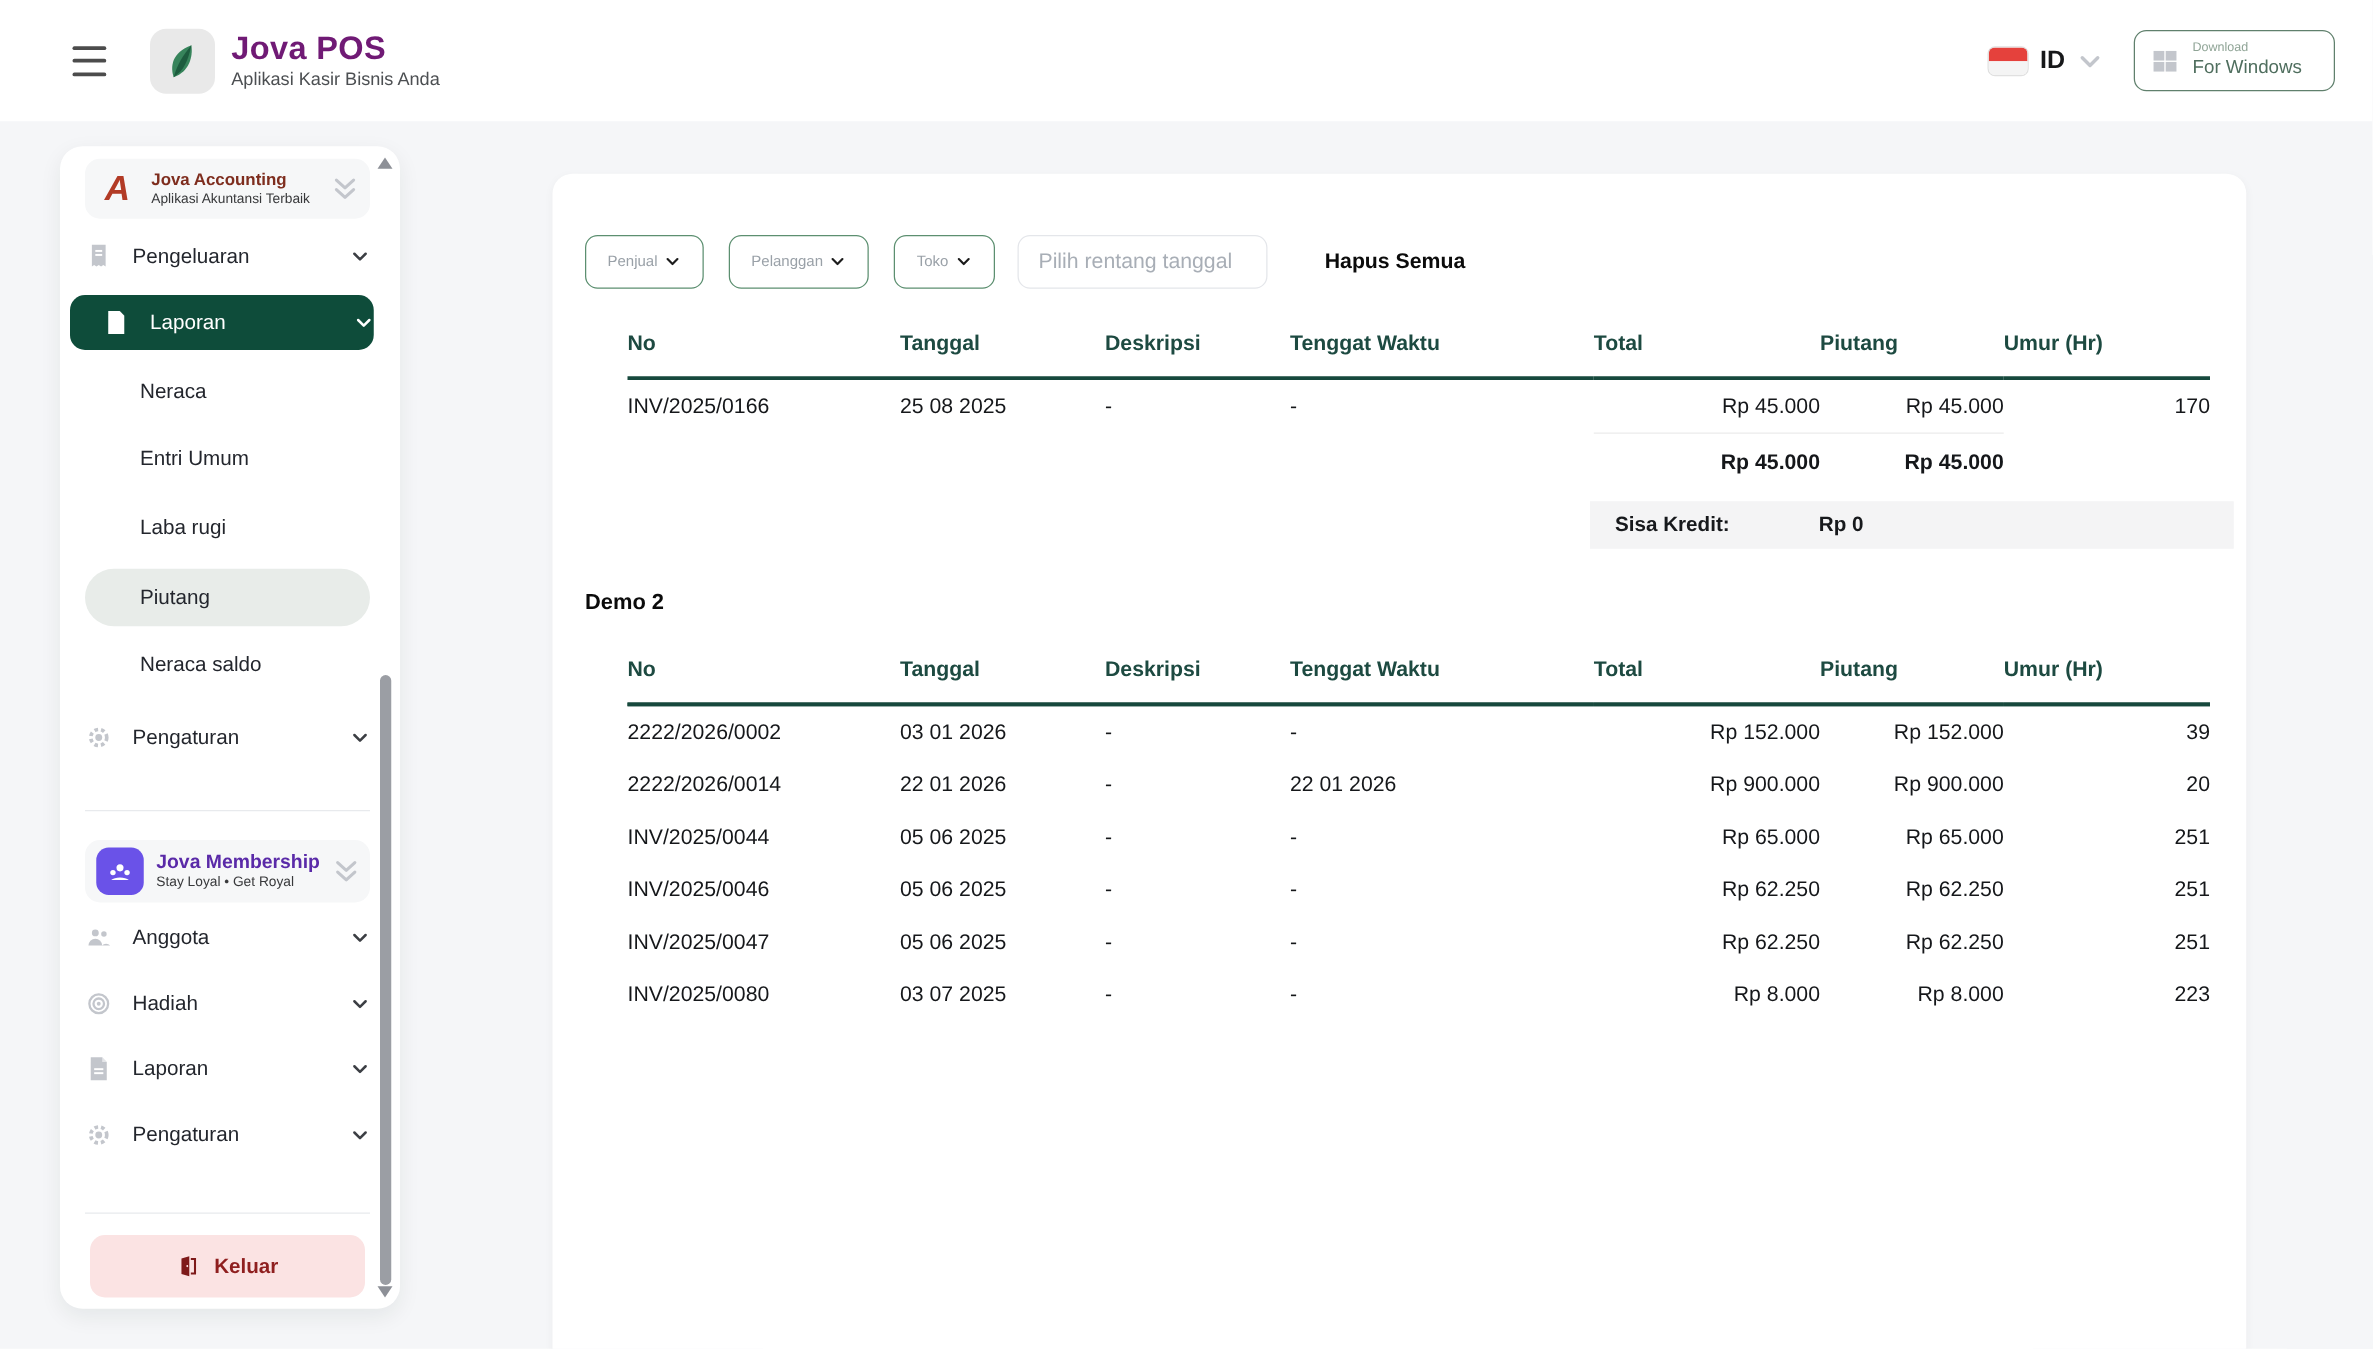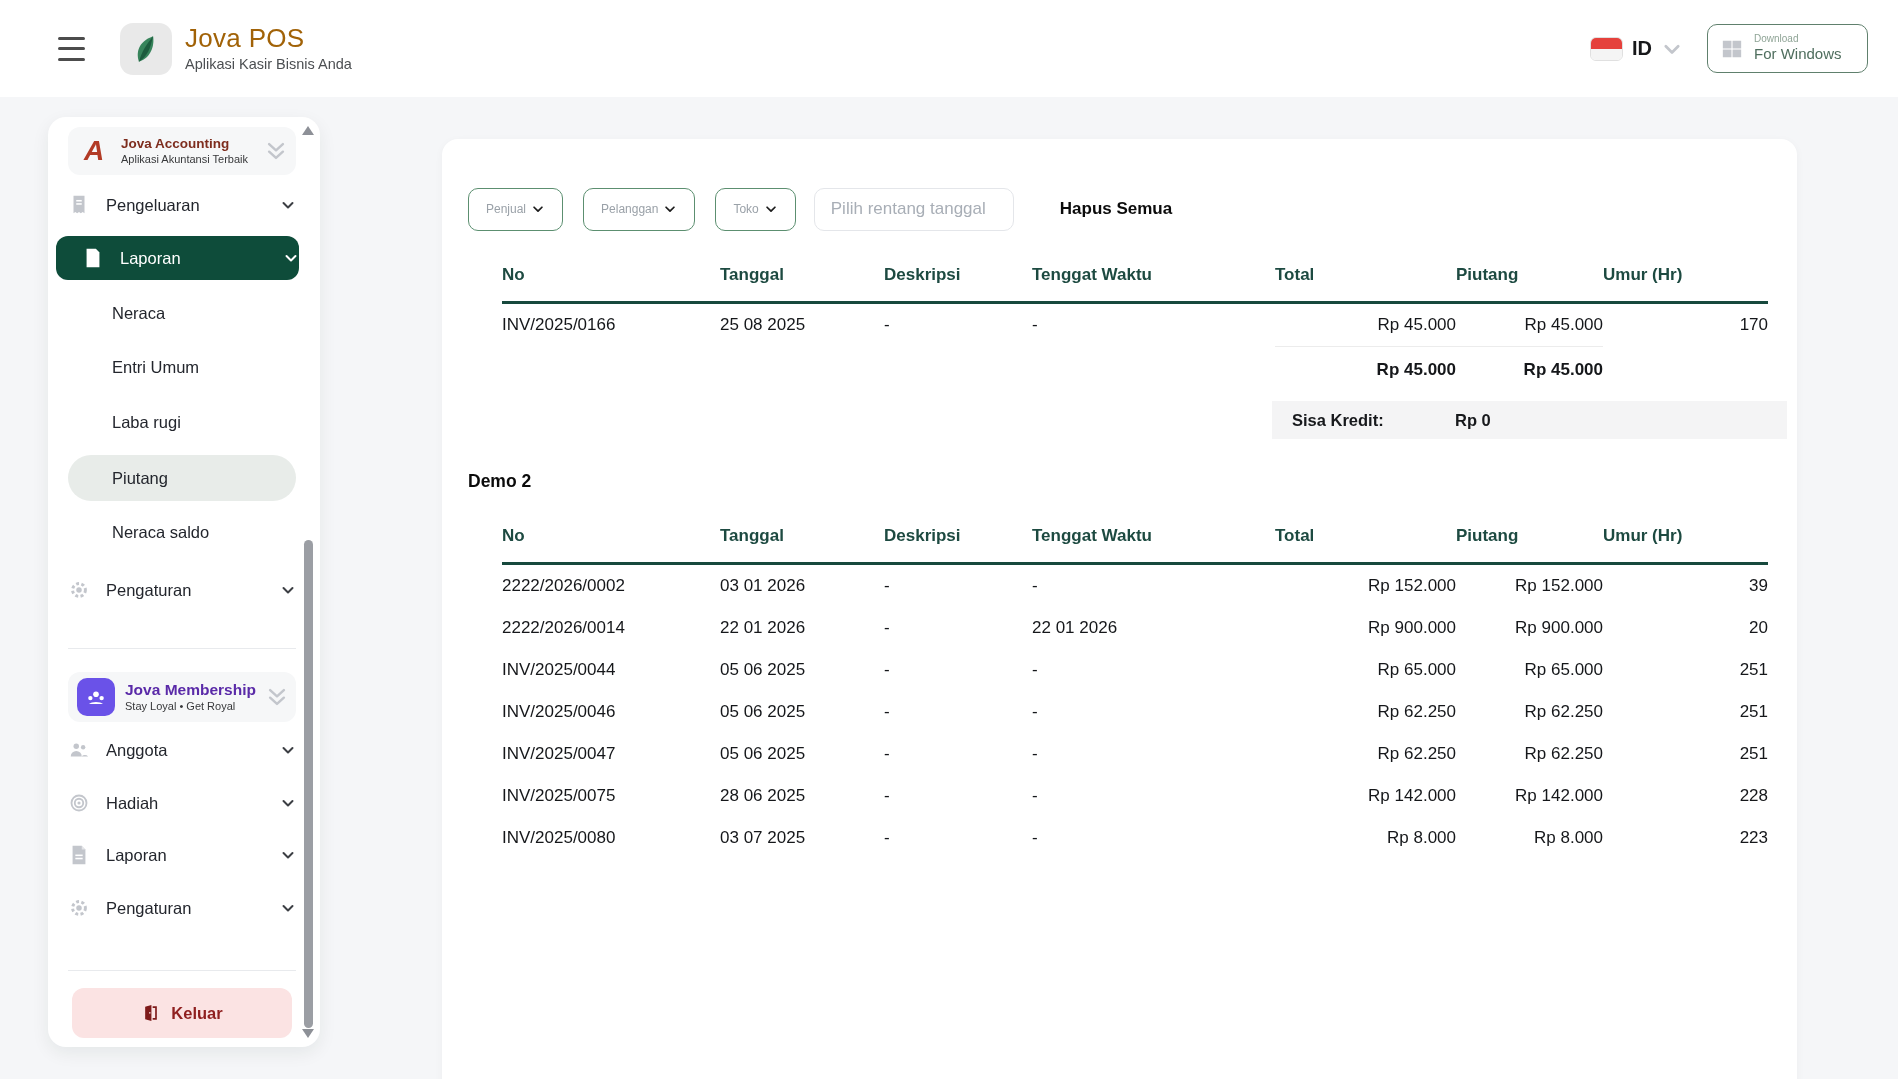--- a/index.html
+++ b/index.html
@@ -6,21 +6,21 @@
   html,body { width:1898px; height:1079px; overflow:hidden; }
   body { font-family:"Liberation Sans","DejaVu Sans",sans-serif; background:#f5f6f8; color:#17191c; }
   .app { position:relative; width:1898px; height:1079px; }
 
   
   .topbar { position:absolute; top:0; left:0; width:100%; height:97px; background:#fff; display:flex; align-items:center; }
   .burger { margin-left:58px; width:30px; height:24px; display:flex; flex-direction:column; justify-content:space-between; background:none; border:none; cursor:pointer; }
   .burger span { display:block; width:27px; height:3px; background:#4c4c4c; border-radius:2px; }
   .brand { margin-left:32px; display:flex; align-items:center; gap:13px; }
   .brand-tile { width:52px; height:52px; border-radius:13px; background:#e9e9e9; display:flex; align-items:center; justify-content:center; }
-  .brand-name { font-size:26px; font-weight:400; color:#a16207; letter-spacing:.3px; line-height:1.05; }
+  .brand-name { font-size:26px; font-weight:700; color:#701a75; letter-spacing:.3px; line-height:1.05; }
   .brand-tag { font-size:14.5px; color:#4c4f52; margin-top:3px; }
   .lang { margin-left:auto; display:flex; align-items:center; gap:9px; cursor:pointer; }
   .flag { width:33px; height:24px; border-radius:6px; overflow:hidden; border:1px solid #e0e0e0; }
   .flag .f-top { height:50%; background:#e5413c; }
   .flag .f-bot { height:50%; background:#f4f4f4; }
   .lang-code { font-size:20px; font-weight:600; color:#17181a; }
   .chev-sm { width:15px; height:15px; color:#222; }
   .dl-btn { margin:0 30px 0 24px; width:161px; height:49px; border:1.5px solid #60806d; border-radius:10px; background:#fff; display:flex; align-items:center; gap:11px; padding:0 13px; cursor:pointer; }
   .win-ic { width:27px; height:27px; color:#5f8370; flex:none; }
   .dl-txt { display:flex; flex-direction:column; align-items:flex-start; line-height:1.25; }
@@ -434,29 +434,20 @@
               <tr>
                 <td class="">INV/2025/0047</td>
                 <td class="">05 06 2025</td>
                 <td class="">-</td>
                 <td class="">-</td>
                 <td class="num">Rp 62.250</td>
                 <td class="num">Rp 62.250</td>
                 <td class="num">251</td>
               </tr>
               <tr>
-                <td class="">INV/2025/0075</td>
-                <td class="">28 06 2025</td>
-                <td class="">-</td>
-                <td class="">-</td>
-                <td class="num">Rp 142.000</td>
-                <td class="num">Rp 142.000</td>
-                <td class="num">228</td>
-              </tr>
-              <tr>
                 <td class="">INV/2025/0080</td>
                 <td class="">03 07 2025</td>
                 <td class="">-</td>
                 <td class="">-</td>
                 <td class="num">Rp 8.000</td>
                 <td class="num">Rp 8.000</td>
                 <td class="num">223</td>
               </tr>
             </tbody>
       </table>

